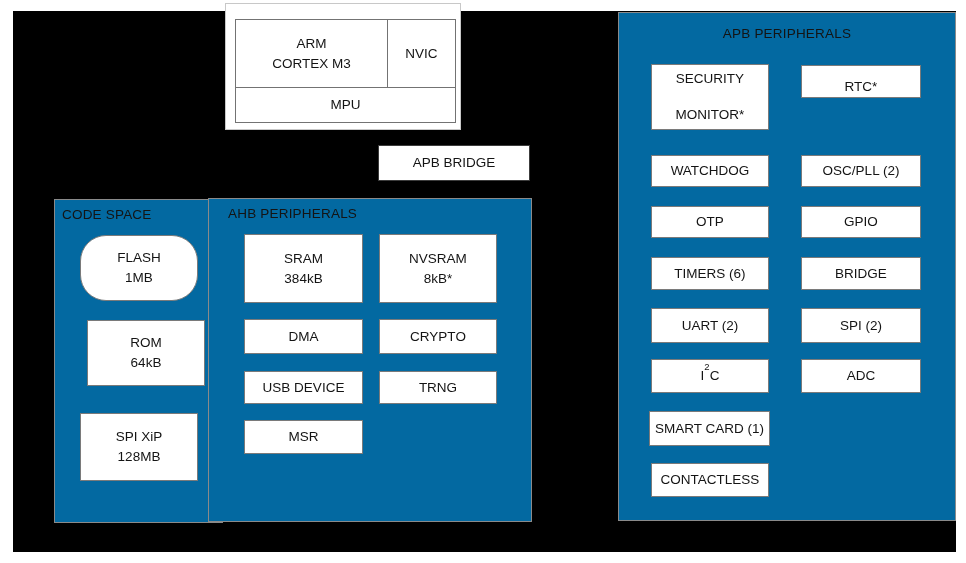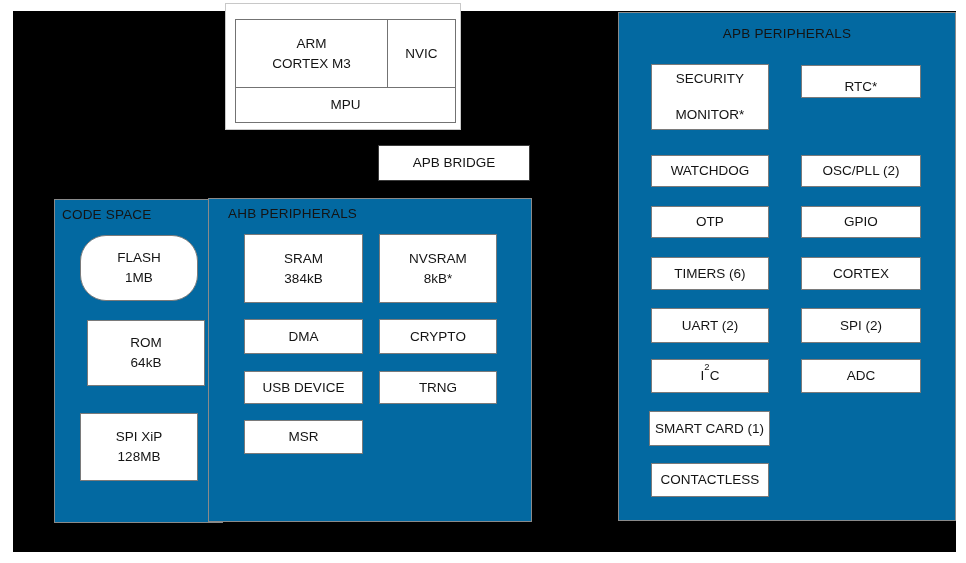--- a/index.html
+++ b/index.html
@@ -112,21 +112,21 @@
     <div>OTP</div>
   </div>
   <div class="box" style="left:182px;top:193px;width:120px;height:32px;text-align:right;">
     <div>GPIO</div>
   </div>
 
   <div class="box" style="left:32px;top:244px;width:118px;height:33px;">
     <div>TIMERS (6)</div>
   </div>
   <div class="box" style="left:182px;top:244px;width:120px;height:33px;">
-    <div>CORTEX</div>
+    <div>BRIDGE</div>
   </div>
 
   <div class="box" style="left:32px;top:295px;width:118px;height:35px;">
     <div>UART (2)</div>
   </div>
   <div class="box" style="left:182px;top:295px;width:120px;height:35px;">
     <div>SPI (2)</div>
   </div>
 
   <div class="box" style="left:32px;top:346px;width:118px;height:34px;">

